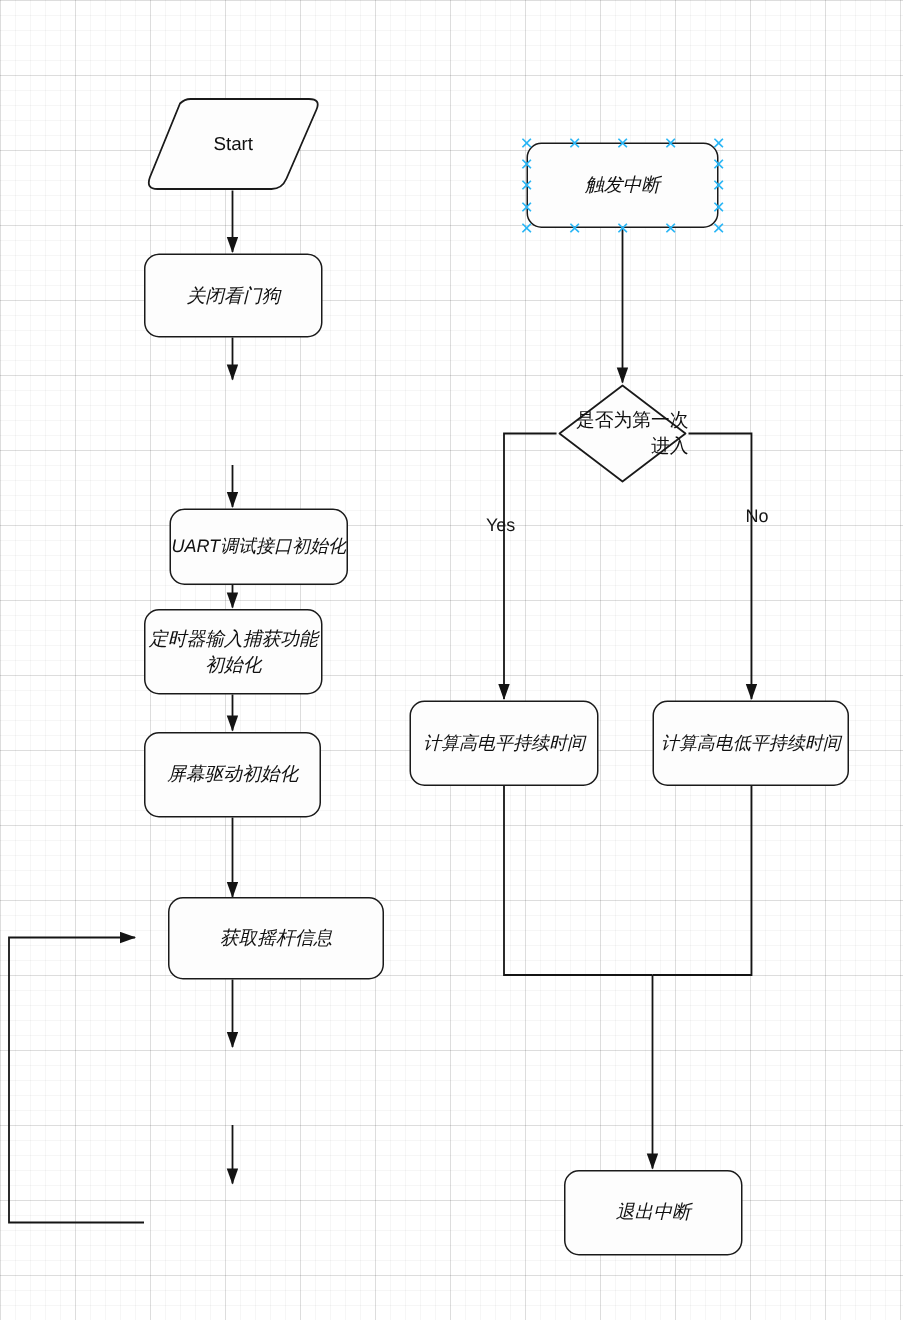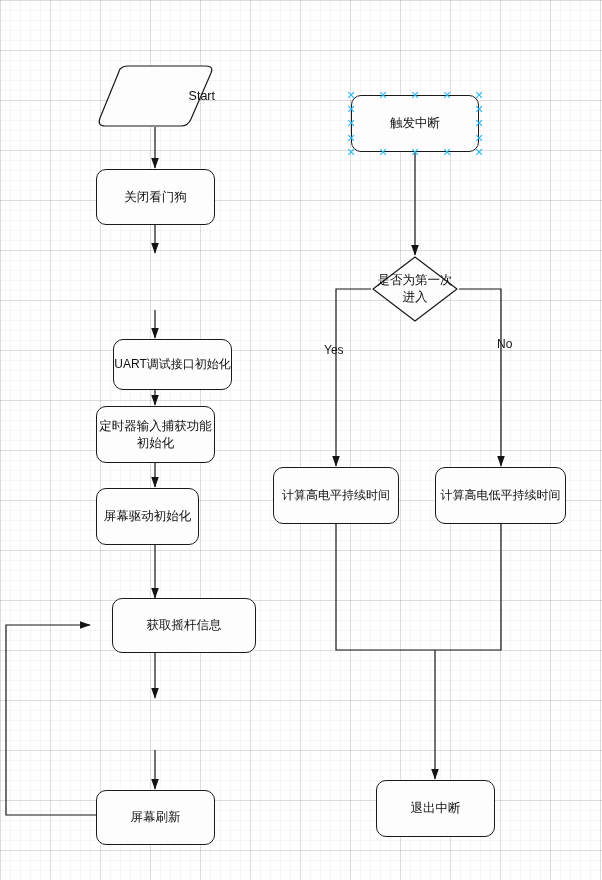--- a/index.html
+++ b/index.html
@@ -36,36 +36,38 @@
     justify-content: center;
     text-align: center;
     color: #101010;
     font-size: 12.5px;
     line-height: 1.35;
     background: #fdfdfd;
   }
   .node.process {
     border: 1.2px solid #1a1a1a;
     border-radius: 10px;
+    font-style: italic;
   }
   .node.terminator-start {
     border: none;
     background: transparent;
   }
   .node.terminator-start .shape-svg {
     position: absolute;
     left: 0; top: 0;
   }
   .node.terminator-start .lbl {
     position: relative;
     z-index: 2;
   }
   .node.decision {
     border: none;
     background: transparent;
+    text-align: right;
   }
   .node.decision .shape-svg {
     position: absolute;
     left: 0; top: 0;
   }
   .node.decision .lbl {
     position: relative;
     z-index: 2;
     width: 110px;
   }
@@ -129,53 +131,50 @@
     <g stroke="#141414" stroke-width="1.2" fill="none">
 
       <path d="M336,524 L336,650 L435,650"></path>
       <path d="M501,524 L501,650 L435,650"></path>
     </g>
     <g stroke="#141414" stroke-width="1.2" fill="none" marker-end="url(#arrow)">
       <path d="M435,650 L435,779"></path>
     </g>
   </svg>
 
-  <div class="node terminator-start" style="left:96px; top:65px; width:119px; height:62px;justify-content:flex-end;">
+  <div class="node terminator-start" style="left:96px; top:65px; width:119px; height:62px;">
     <svg class="shape-svg" width="119" height="62" viewBox="0 0 119 62">
       <path d="M24,4 Q27,1 31,1 L110,1 Q118,1 115,8 L95,54 Q92,61 85,61 L9,61 Q1,61 4,53 Z" fill="#fdfdfd" stroke="#1a1a1a" stroke-width="1.2" stroke-linejoin="round"></path>
     </svg>
     <span class="lbl">Start</span>
   </div>
 
   <div class="node process" style="left:96px; top:169px; width:119px; height:56px;">
     <span class="lbl">关闭看门狗</span>
   </div>
 
 
   <div class="node process" style="left:113px; top:339px; width:119px; height:51px;">
     <span class="lbl" style="font-size:12px; white-space:nowrap;">UART调试接口初始化</span>
   </div>
 
   <div class="node process" style="left:96px; top:406px; width:119px; height:57px;">
     <span class="lbl" style="white-space:pre-line;">定时器输入捕获功能
 初始化</span>
   </div>
 
-  <div class="node process" style="left:96px; top:488px; width:103px; height:57px;">
+  <div class="node process" style="left:96px; top:488px; width:118px; height:57px;">
     <span class="lbl">屏幕驱动初始化</span>
   </div>
 
   <div class="node process" style="left:112px; top:598px; width:144px; height:55px;">
     <span class="lbl">获取摇杆信息</span>
   </div>
 
 
-  <div class="node process" style="left:96px; top:790px; width:119px; height:55px;">
-    <span class="lbl">屏幕刷新</span>
-  </div>
 
   <div class="node process" style="left:351px; top:95px; width:128px; height:57px; border-width:1.6px;">
     <span class="lbl">触发中断</span>
   </div>
 
   <div class="handles" style="left:351px; top:95px; width:128px; height:57px;">
     <span class="handle" style="left:0px;   top:0px;"></span>
     <span class="handle" style="left:32px;  top:0px;"></span>
     <span class="handle" style="left:64px;  top:0px;"></span>
     <span class="handle" style="left:96px;  top:0px;"></span>

